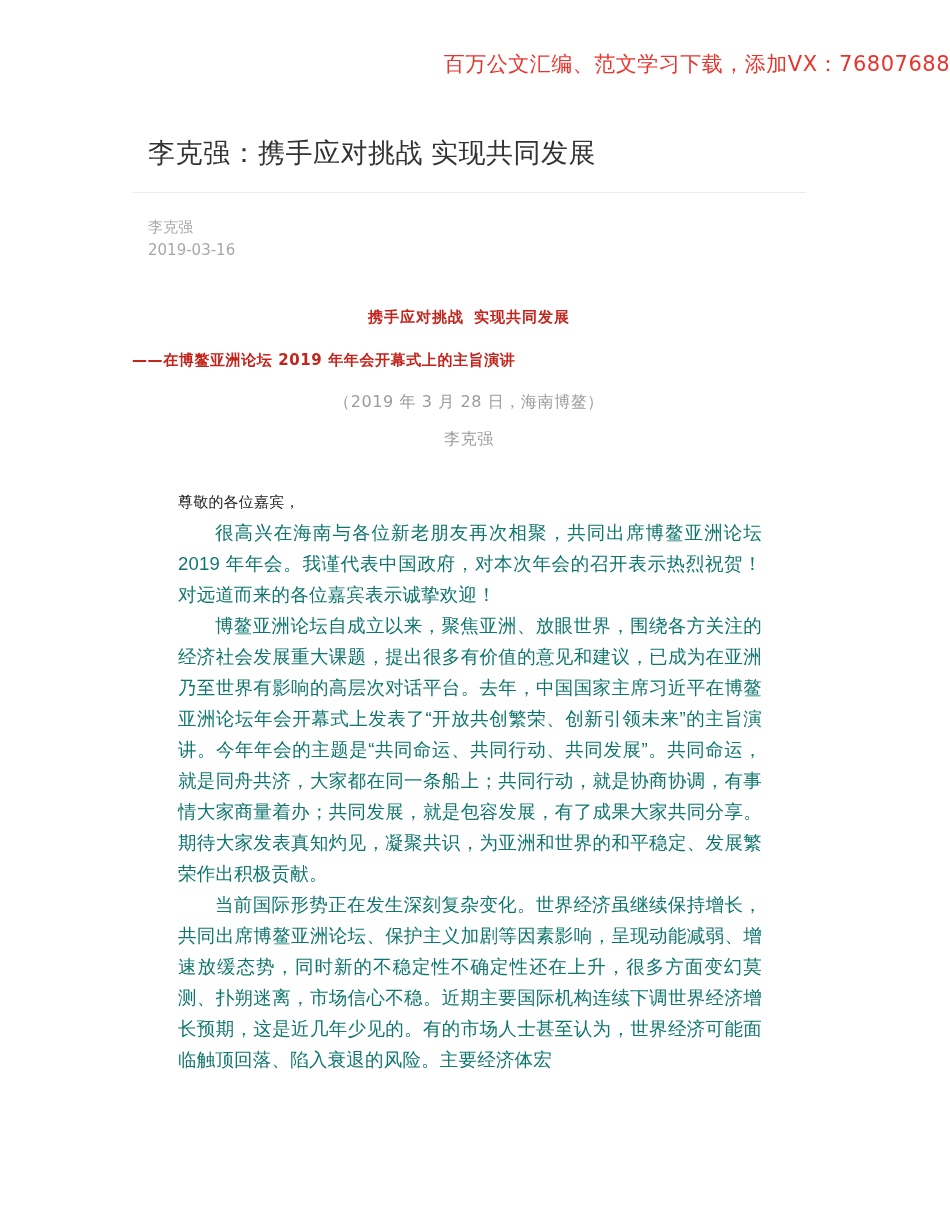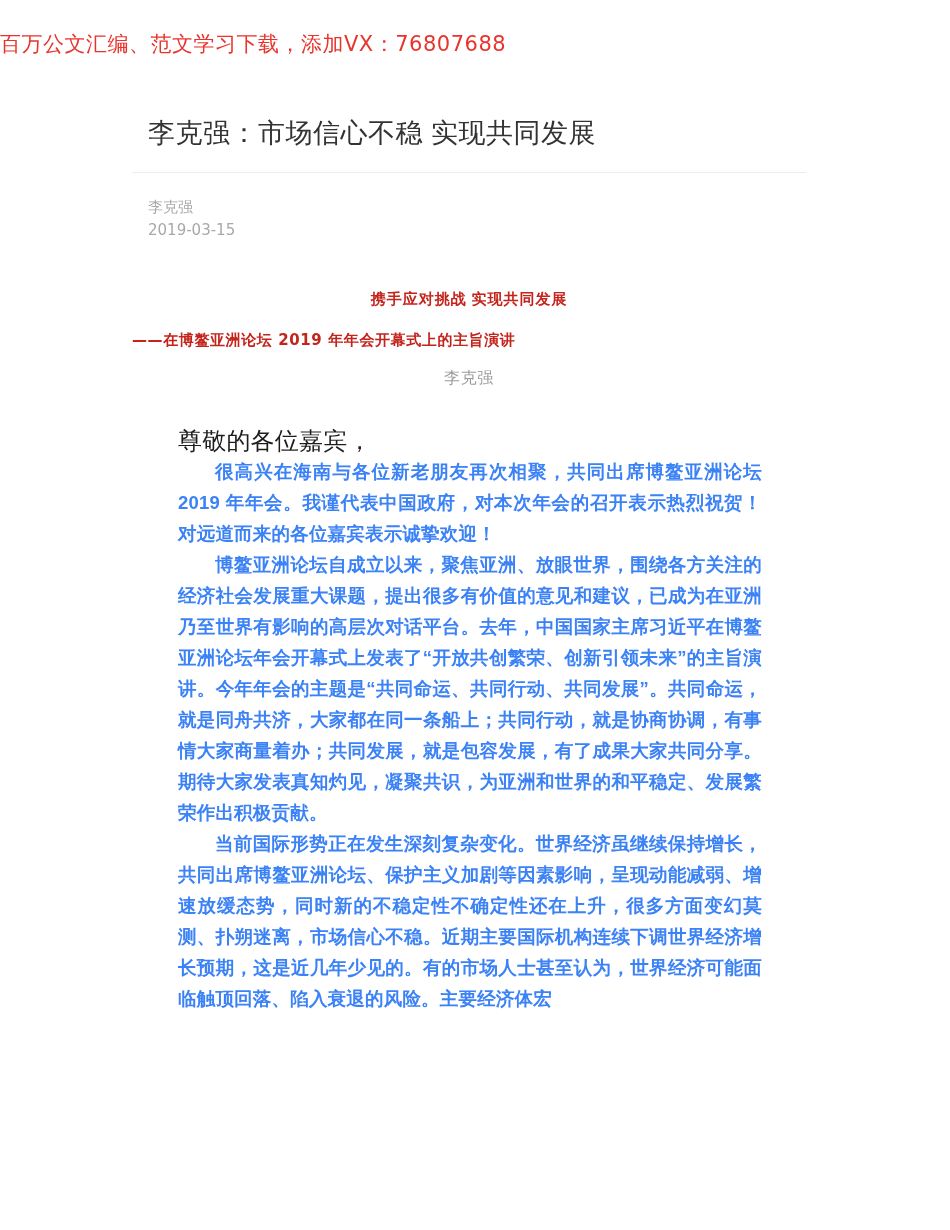--- a/index.html
+++ b/index.html
@@ -12,22 +12,22 @@
     background: #ffffff;
     font-family: "Liberation Sans", "DejaVu Sans", sans-serif;
     color: #222222;
     overflow: hidden;
     position: relative;
   }
 
   
   .promo-bar {
     width: 100%;
-    text-align: left;
-    padding-top: 30px;
+    text-align: right;
+    padding-top: 50px;
     box-sizing: border-box;
   }
   .promo-text {
     display: inline-block;
     font-size: 21px;
     letter-spacing: 0.5px;
     color: #e8342c;
     font-family: "DejaVu Sans", "Liberation Sans", sans-serif;
     font-weight: 400;
     white-space: nowrap;
@@ -74,21 +74,21 @@
   .doc-body {
     padding-top: 44px;
   }
   .doc-heading {
     text-align: center;
     color: #c3241c;
     font-weight: bold;
     font-size: 15px;
     letter-spacing: 1px;
     line-height: 1.6;
-    font-family: Liberation Serif, serif;
+    font-family: Liberation Mono, monospace;
   }
   .doc-subheading {
     text-align: left;
     color: #c3241c;
     font-weight: bold;
     font-size: 15px;
     letter-spacing: 0.6px;
     margin-top: 17px;
     line-height: 1.6;
     font-family: "DejaVu Sans", "Liberation Sans", sans-serif;
@@ -111,62 +111,62 @@
   }
 
   .doc-text {
     padding-top: 36px;
     padding-left: 46px;
     padding-right: 44px;
     box-sizing: border-box;
     width: 674px;
   }
   .salutation {
-    font-size: 24px;
+    font-size: 15px;
     line-height: 31px;
     color: #1d1d1d;
     margin: 0;
     letter-spacing: 0.2px;
     text-align: justify;
     text-justify: inter-ideograph;
   }
   .para {
     font-size: 18.5px;
     line-height: 31px;
-    color: #3b82f6;
+    color: #0f766e;
     margin: 0;
     text-indent: 2em;
     letter-spacing: 0.2px;
     text-align: justify;
     text-justify: inter-ideograph;
-    font-weight: bold;
   }
 </style>
 </head>
 <body>
 
 <div class="promo-bar">
   <span class="promo-text">百万公文汇编、范文学习下载，添加VX：76807688</span>
 </div>
 
 <div class="article">
 
-  <h1 class="article-title">李克强：市场信心不稳 实现共同发展</h1>
+  <h1 class="article-title">李克强：携手应对挑战 实现共同发展</h1>
 
   <div class="title-divider"></div>
 
   <div class="meta-block">
     <span class="meta-author">李克强</span>
-    <span class="meta-date">2019-03-15</span>
+    <span class="meta-date">2019-03-16</span>
   </div>
 
   <div class="doc-body">
 
     <div class="doc-heading">携手应对挑战  实现共同发展</div>
     <div class="doc-subheading">——在博鳌亚洲论坛 2019 年年会开幕式上的主旨演讲</div>
+    <div class="doc-dateline">（2019 年 3 月 28 日，海南博鳌）</div>
     <div class="doc-speaker">李克强</div>
 
     <div class="doc-text">
       <p class="salutation">尊敬的各位嘉宾，</p>
       <p class="para">很高兴在海南与各位新老朋友再次相聚，共同出席博鳌亚洲论坛 2019 年年会。我谨代表中国政府，对本次年会的召开表示热烈祝贺！对远道而来的各位嘉宾表示诚挚欢迎！</p>
       <p class="para">博鳌亚洲论坛自成立以来，聚焦亚洲、放眼世界，围绕各方关注的经济社会发展重大课题，提出很多有价值的意见和建议，已成为在亚洲乃至世界有影响的高层次对话平台。去年，中国国家主席习近平在博鳌亚洲论坛年会开幕式上发表了“开放共创繁荣、创新引领未来”的主旨演讲。今年年会的主题是“共同命运、共同行动、共同发展”。共同命运，就是同舟共济，大家都在同一条船上；共同行动，就是协商协调，有事情大家商量着办；共同发展，就是包容发展，有了成果大家共同分享。期待大家发表真知灼见，凝聚共识，为亚洲和世界的和平稳定、发展繁荣作出积极贡献。</p>
       <p class="para">当前国际形势正在发生深刻复杂变化。世界经济虽继续保持增长，共同出席博鳌亚洲论坛、保护主义加剧等因素影响，呈现动能减弱、增速放缓态势，同时新的不稳定性不确定性还在上升，很多方面变幻莫测、扑朔迷离，市场信心不稳。近期主要国际机构连续下调世界经济增长预期，这是近几年少见的。有的市场人士甚至认为，世界经济可能面临触顶回落、陷入衰退的风险。主要经济体宏</p>
     </div>
 
   </div>

